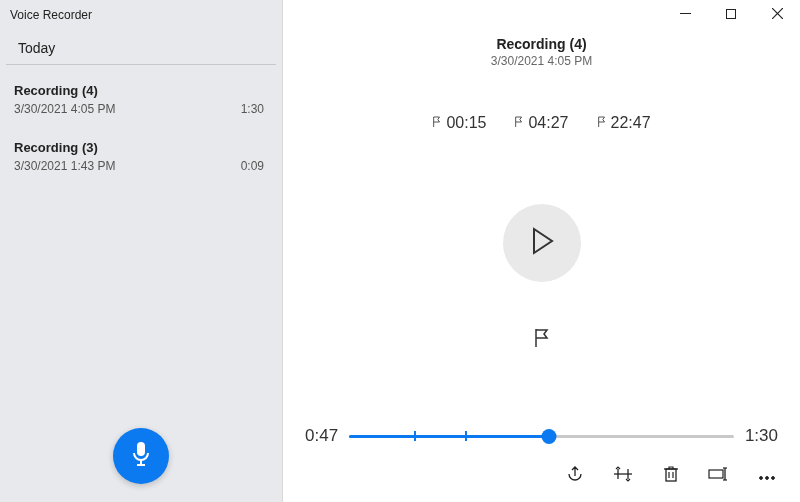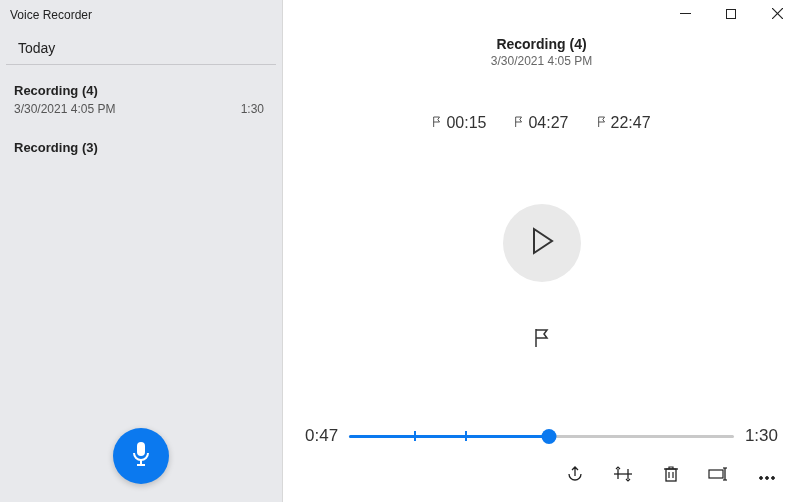--- a/index.html
+++ b/index.html
@@ -49,20 +49,24 @@
     <div class="rec-item">
       <div class="title">Recording (4)</div>
       <div class="meta">
         <span>3/30/2021 4:05 PM</span>
         <span>1:30</span>
       </div>
     </div>
 
     <div class="rec-item">
       <div class="title">Recording (3)</div>
+      <div class="meta">
+        <span>3/30/2021 1:43 PM</span>
+        <span>0:09</span>
+      </div>
     </div>
 
     <div class="record-btn">
       <span>
         <svg width="20" height="26" viewBox="0 0 20 26">
           <rect x="6" y="1" width="8" height="14" rx="4" fill="#fff"></rect>
           <path d="M3 12 a7 7 0 0 0 14 0" stroke="#fff" stroke-width="2" fill="none"></path>
           <line x1="10" y1="19" x2="10" y2="24" stroke="#fff" stroke-width="2"></line>
           <line x1="6" y1="24" x2="14" y2="24" stroke="#fff" stroke-width="2"></line>
         </svg>

